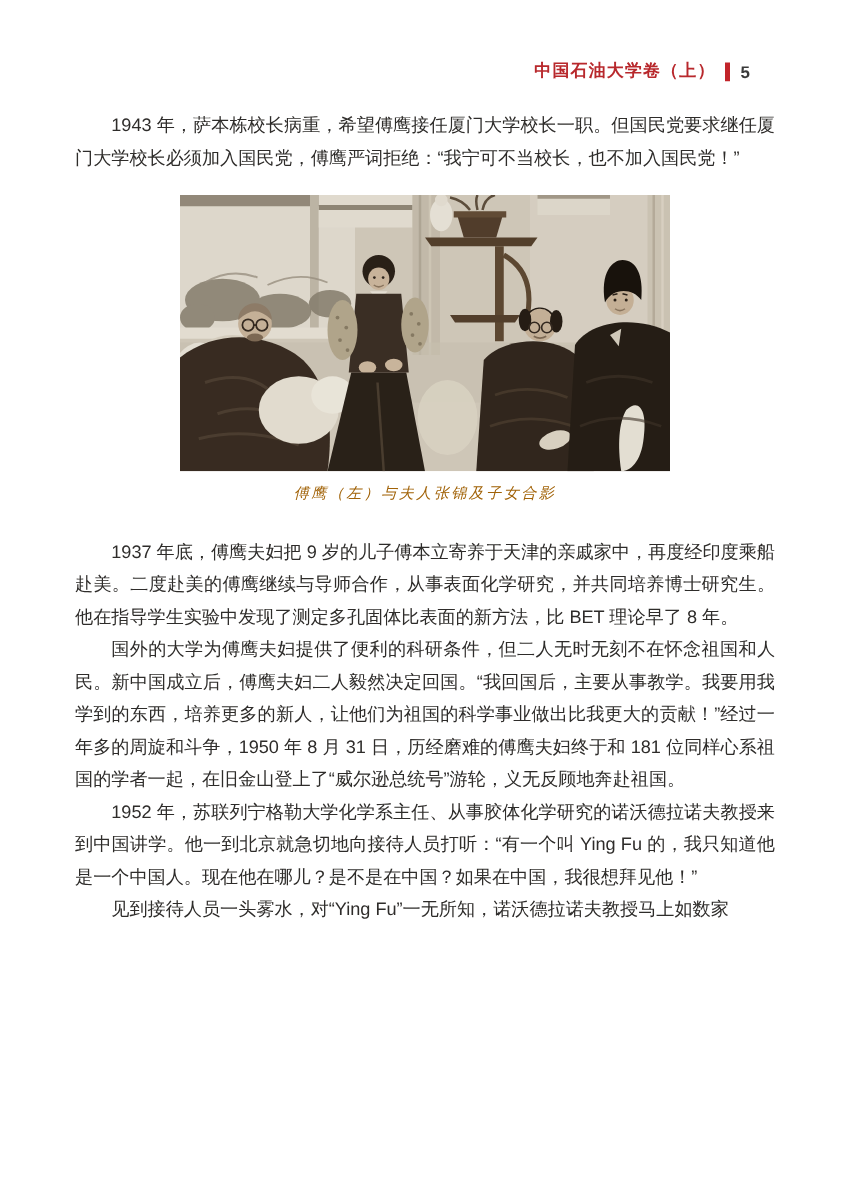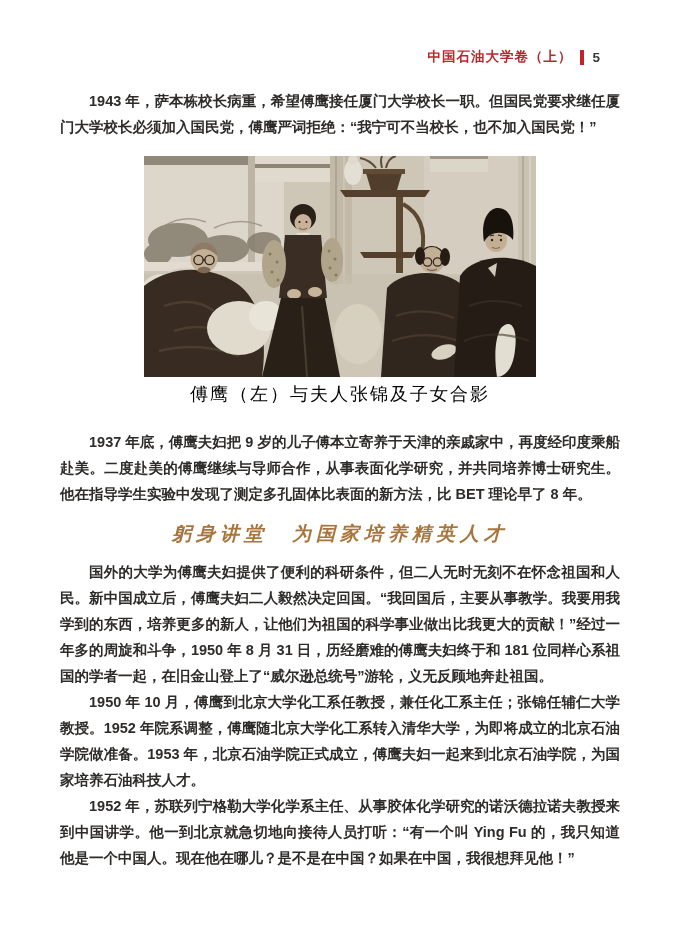--- a/index.html
+++ b/index.html
@@ -18,30 +18,31 @@
   .header-title{
     color:#b8282c;font-size:13.5px;font-weight:bold;letter-spacing:1px;
   }
   .header-bar{width:4px;height:15px;background:#c2242a;}
   .header-num{color:#3a3a3a;font-size:13.5px;font-weight:bold;}
 
   
   .content{position:absolute;top:88px;left:60px;width:560px;}
   p.body{
     margin:0;font-size:14.5px;line-height:26px;
-    text-align:justify;text-indent:2em;color:#2e2c2a;font-weight:bold;
+    text-align:justify;text-indent:2em;color:#2e2c2a;
   }
   p.after-caption{margin-top:26px;}
 
   figure.photo-figure{margin:16px 0 0;text-align:center;}
   .photo-wrap{width:392px;height:221px;margin:0 auto;font-size:0;line-height:0;}
   .photo-wrap svg{display:block;}
   figcaption.photo-caption{
-    margin-top:9px;font-size:18px;color:#000000;letter-spacing:2px;
+    margin-top:9px;font-size:12px;color:#a16207;letter-spacing:2px;
     line-height:17px;
+    font-style:italic;
   }
 
   h2.section-heading{
     margin:14px 0 12px;text-align:center;
     font-family:"Liberation Serif","DejaVu Serif",serif;
     font-style:italic;font-weight:bold;
     font-size:19px;color:#a8763c;letter-spacing:5px;line-height:26px;
   }
 </style>
 </head>
@@ -184,20 +185,19 @@
           </g>
 
           <rect width="392" height="221" fill="#8a6a42" opacity="0.06"></rect>
         </svg>
       </div>
       <figcaption class="photo-caption">傅鹰（左）与夫人张锦及子女合影</figcaption>
     </figure>
 
     <p class="body after-caption">1937 年底，傅鹰夫妇把 9 岁的儿子傅本立寄养于天津的亲戚家中，再度经印度乘船赴美。二度赴美的傅鹰继续与导师合作，从事表面化学研究，并共同培养博士研究生。他在指导学生实验中发现了测定多孔固体比表面的新方法，比 BET 理论早了 8 年。</p>
 
-    <h2 class="section-heading">躬身讲堂　为国家培养精英人才</h2>
 
     <p class="body">国外的大学为傅鹰夫妇提供了便利的科研条件，但二人无时无刻不在怀念祖国和人民。新中国成立后，傅鹰夫妇二人毅然决定回国。“我回国后，主要从事教学。我要用我学到的东西，培养更多的新人，让他们为祖国的科学事业做出比我更大的贡献！”经过一年多的周旋和斗争，1950 年 8 月 31 日，历经磨难的傅鹰夫妇终于和 181 位同样心系祖国的学者一起，在旧金山登上了“威尔逊总统号”游轮，义无反顾地奔赴祖国。</p>
-    <p class="body">1950 年 10 月，傅鹰到北京大学化工系任教授，兼任化工系主任；张锦任辅仁大学教授。1952 年院系调整，傅鹰随北京大学化工系转入清华大学，为即将成立的北京石油学院做准备。1953 年，北京石油学院正式成立，傅鹰夫妇一起来到北京石油学院，为国家培养石油科技人才。</p>
     <p class="body">1952 年，苏联列宁格勒大学化学系主任、从事胶体化学研究的诺沃德拉诺夫教授来到中国讲学。他一到北京就急切地向接待人员打听：“有一个叫 Ying Fu 的，我只知道他是一个中国人。现在他在哪儿？是不是在中国？如果在中国，我很想拜见他！”</p>
+    <p class="body">见到接待人员一头雾水，对“Ying Fu”一无所知，诺沃德拉诺夫教授马上如数家</p>
 
   </main>
 </div>
 
 </body></html>

